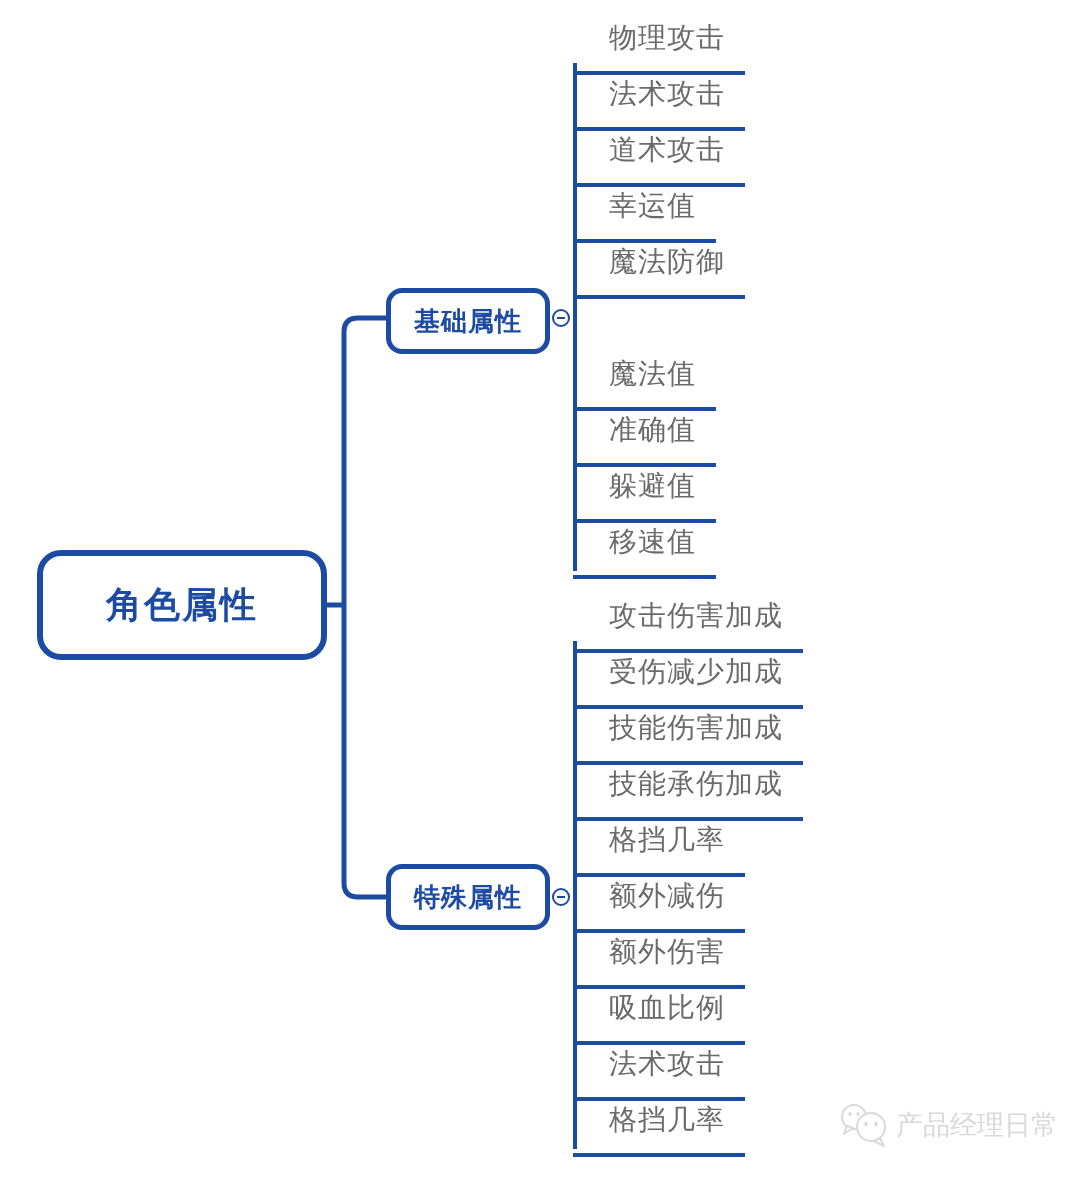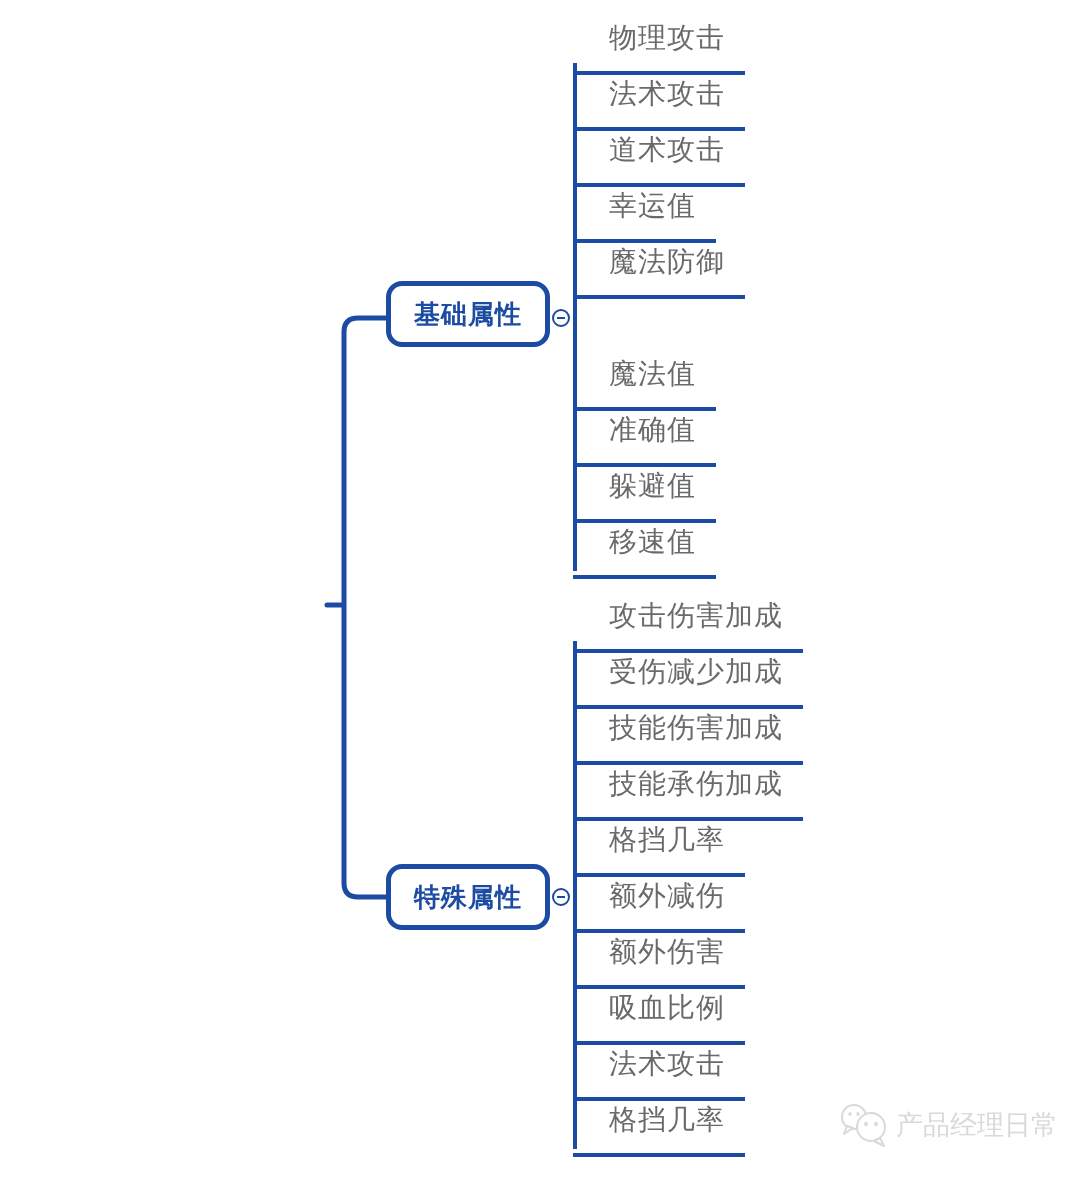--- a/index.html
+++ b/index.html
@@ -48,21 +48,21 @@
     font-size: 36px;
     letter-spacing: 2px;
   }
   .branch-node {
     left: 386px;
     width: 164px; height: 66px;
     border-radius: 16px;
     font-size: 26px;
     letter-spacing: 1px;
   }
-  .branch-basic   { top: 281px; text-align: right; }
+  .branch-basic   { top: 288px; text-align: right; }
   .branch-special { top: 864px; }
   .collapse-btn {
     position: absolute;
     left: 552px;
     width: 18px; height: 18px;
     box-sizing: border-box;
     border: 2px solid var(--line);
     border-radius: 50%;
     background: #fff;
     display: flex;
@@ -112,20 +112,23 @@
 </style>
 </head>
 <body>
 
 <div class="canvas">
 
   <svg class="connectors" aria-hidden="true">
     <path d="M327 605 H344 M344 605 V332 Q344 318 358 318 H386 M344 605 V883 Q344 897 358 897 H386"></path>
   </svg>
 
+  <div class="node root-node">
+    <span>角色属性</span>
+  </div>
 
   <div class="node branch-node branch-basic">
     <span>基础属性</span>
   </div>
   <div class="collapse-btn collapse-basic">
     <span class="minus-line"></span>
   </div>
   <div class="spine spine-basic"></div>
 
   <div class="leaf" style="top:19px">物理攻击</div>

